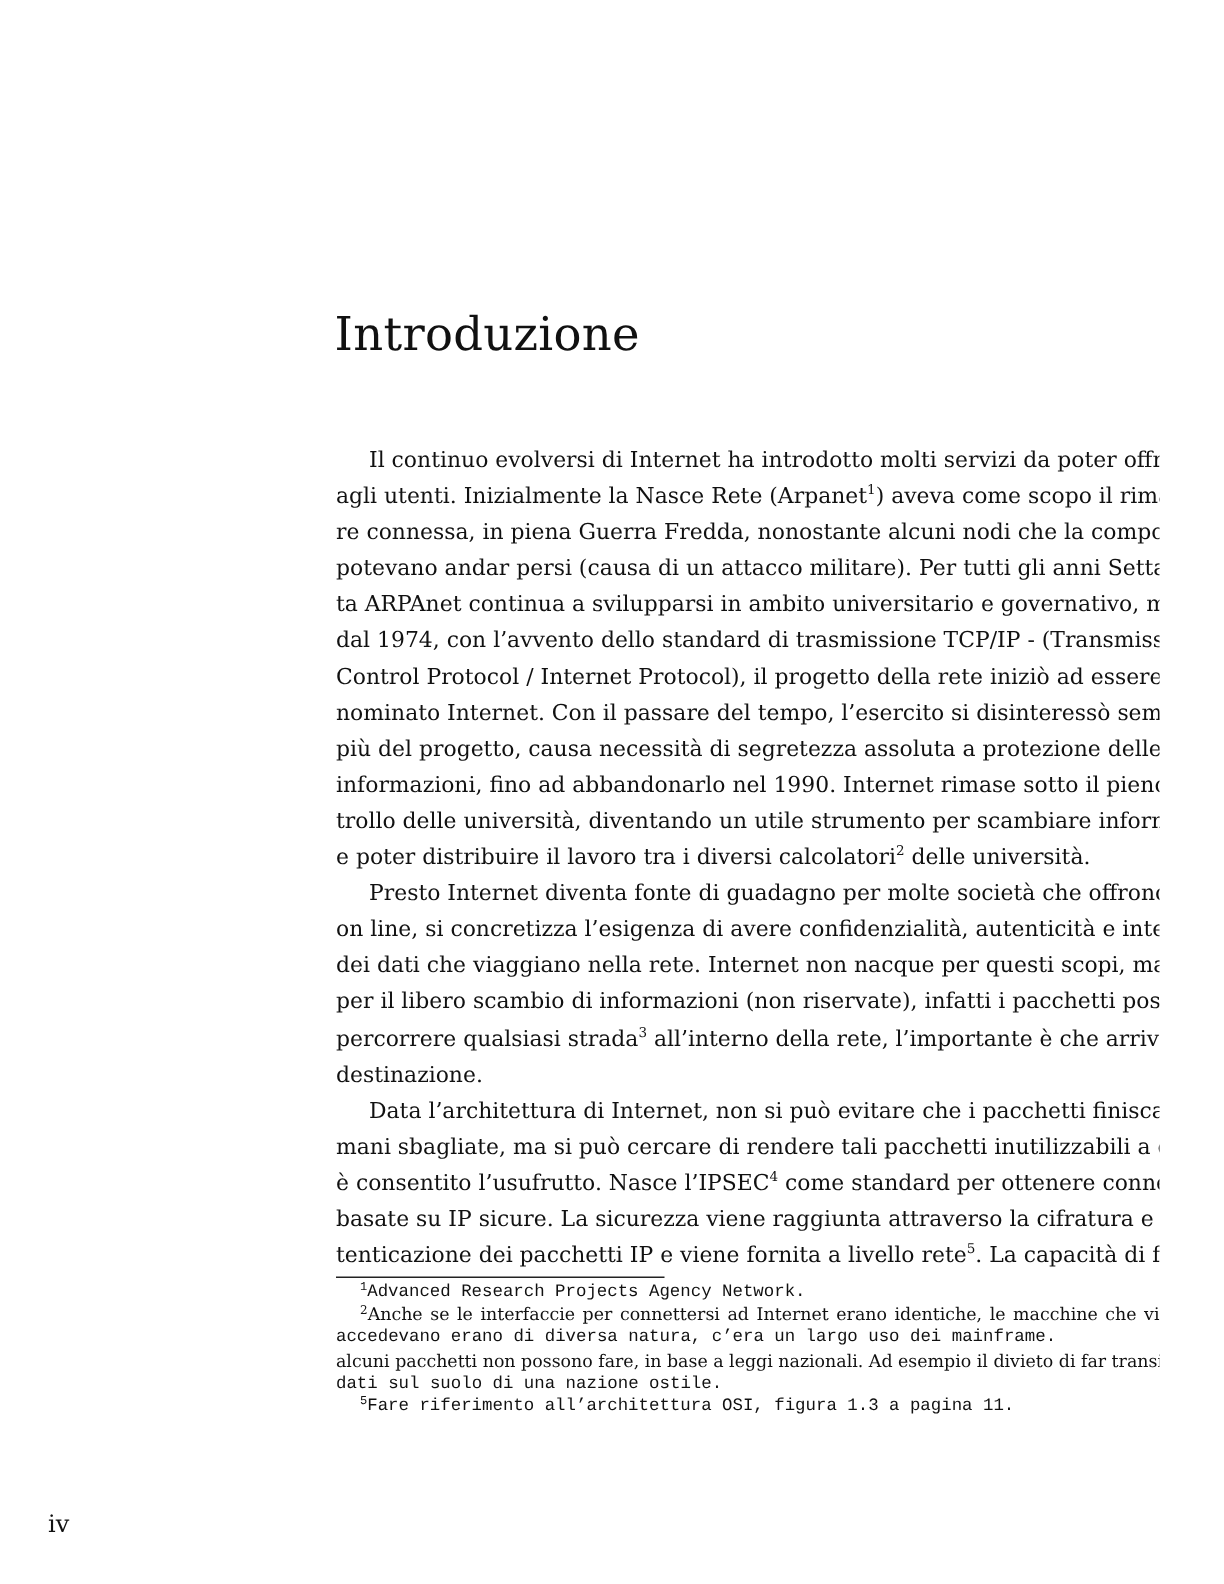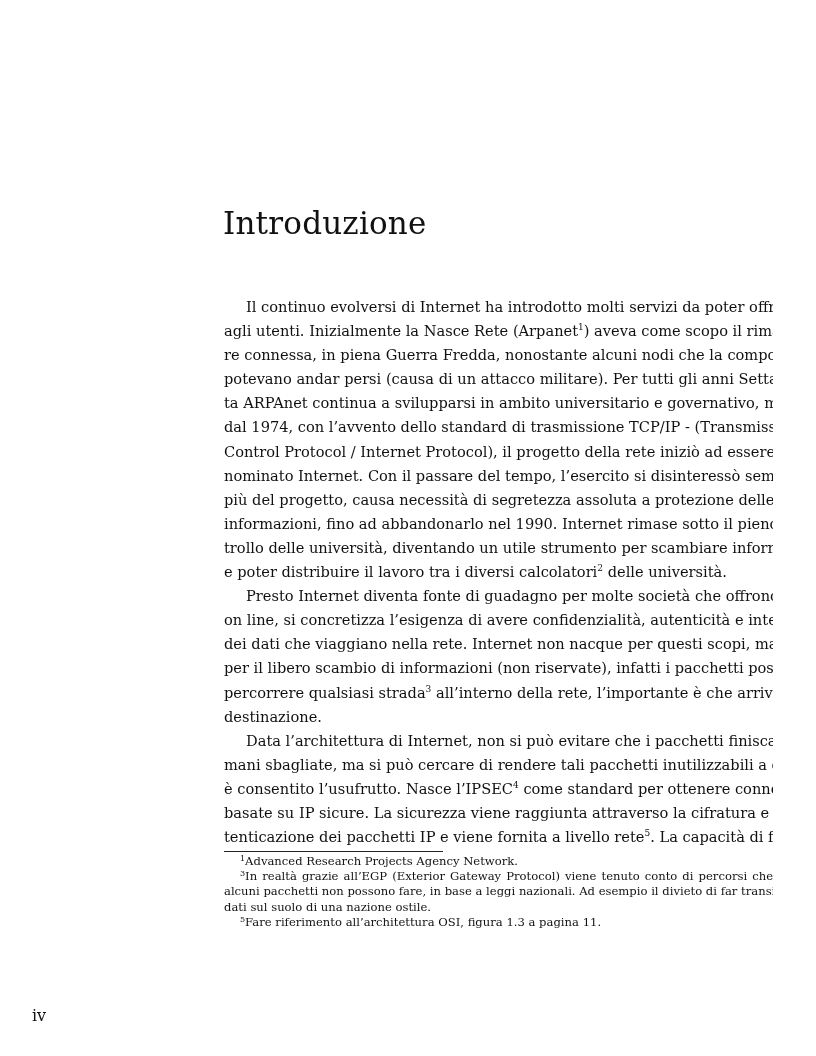--- a/index.html
+++ b/index.html
@@ -12,21 +12,21 @@
     .line { height: 24.1px; line-height: 24.1px; font-size: 14.6px; white-space: nowrap;
             text-align: justify; text-align-last: justify; overflow: hidden; }
     .line.last { text-align-last: left; }
     .line.indent { padding-left: 22px; }
     sup { font-size: 9px; line-height: 0; vertical-align: 6px; }
     .fn-rule { position: absolute; left: 192px; top: 851px; width: 219px; height: 0;
                border-top: 1px solid #222; }
     .footnotes { position: absolute; left: 192px; top: 854px; width: 549px; }
     .fn-line { height: 15.2px; line-height: 15.2px; font-size: 11.6px; white-space: nowrap;
                text-align: justify; text-align-last: justify; overflow: hidden; }
-    .fn-line.last { text-align-last: left; }
+    .fn-line.last { text-align-last: left; font-family: Liberation Mono, monospace; }
     .fn-line.indent { padding-left: 16px; }
     .fn-line sup { font-size: 8px; vertical-align: 4px; }
     .page-number { position: absolute; left: 0; width: 816px; top: 1006px; text-align: left;
                    font-size: 16px; }
   </style>
 </head>
 <body>
 
 <div class="page">
   <h1 class="title">Introduzione</h1>
@@ -60,21 +60,24 @@
         <div class="line"><span>basate su IP sicure. La sicurezza viene raggiunta attraverso la cifratura e l’au-</span></div>
         <div class="line last"><span>tenticazione dei pacchetti IP e viene fornita a livello rete</span><sup>5</sup><span>. La capacità di fornire</span></div>
       </div>
     </div>
   <div class="fn-rule"></div>
   <div class="footnotes" id="footnotes">
       <div>
         <div class="fn-line indent last"><sup>1</sup><span>Advanced Research Projects Agency Network.</span></div>
       </div>
       <div>
-        <div class="fn-line indent"><sup>3</sup><span>In realtà grazie all’EGP (Exterior Gateway Protocol) viene tenuto conto di percorsi che</span></div>
+        <div class="fn-line indent"><sup>2</sup><span>Anche se le interfaccie per connettersi ad Internet erano identiche, le macchine che vi</span></div>
+        <div class="fn-line last"><span>accedevano erano di diversa natura, c’era un largo uso dei mainframe.</span></div>
+      </div>
+      <div>
         <div class="fn-line"><span>alcuni pacchetti non possono fare, in base a leggi nazionali. Ad esempio il divieto di far transitare</span></div>
         <div class="fn-line last"><span>dati sul suolo di una nazione ostile.</span></div>
       </div>
       <div>
         <div class="fn-line indent last"><sup>5</sup><span>Fare riferimento all’architettura OSI, figura 1.3 a pagina 11.</span></div>
       </div>
     </div>
   <div class="page-number">iv</div>
 </div>
 

